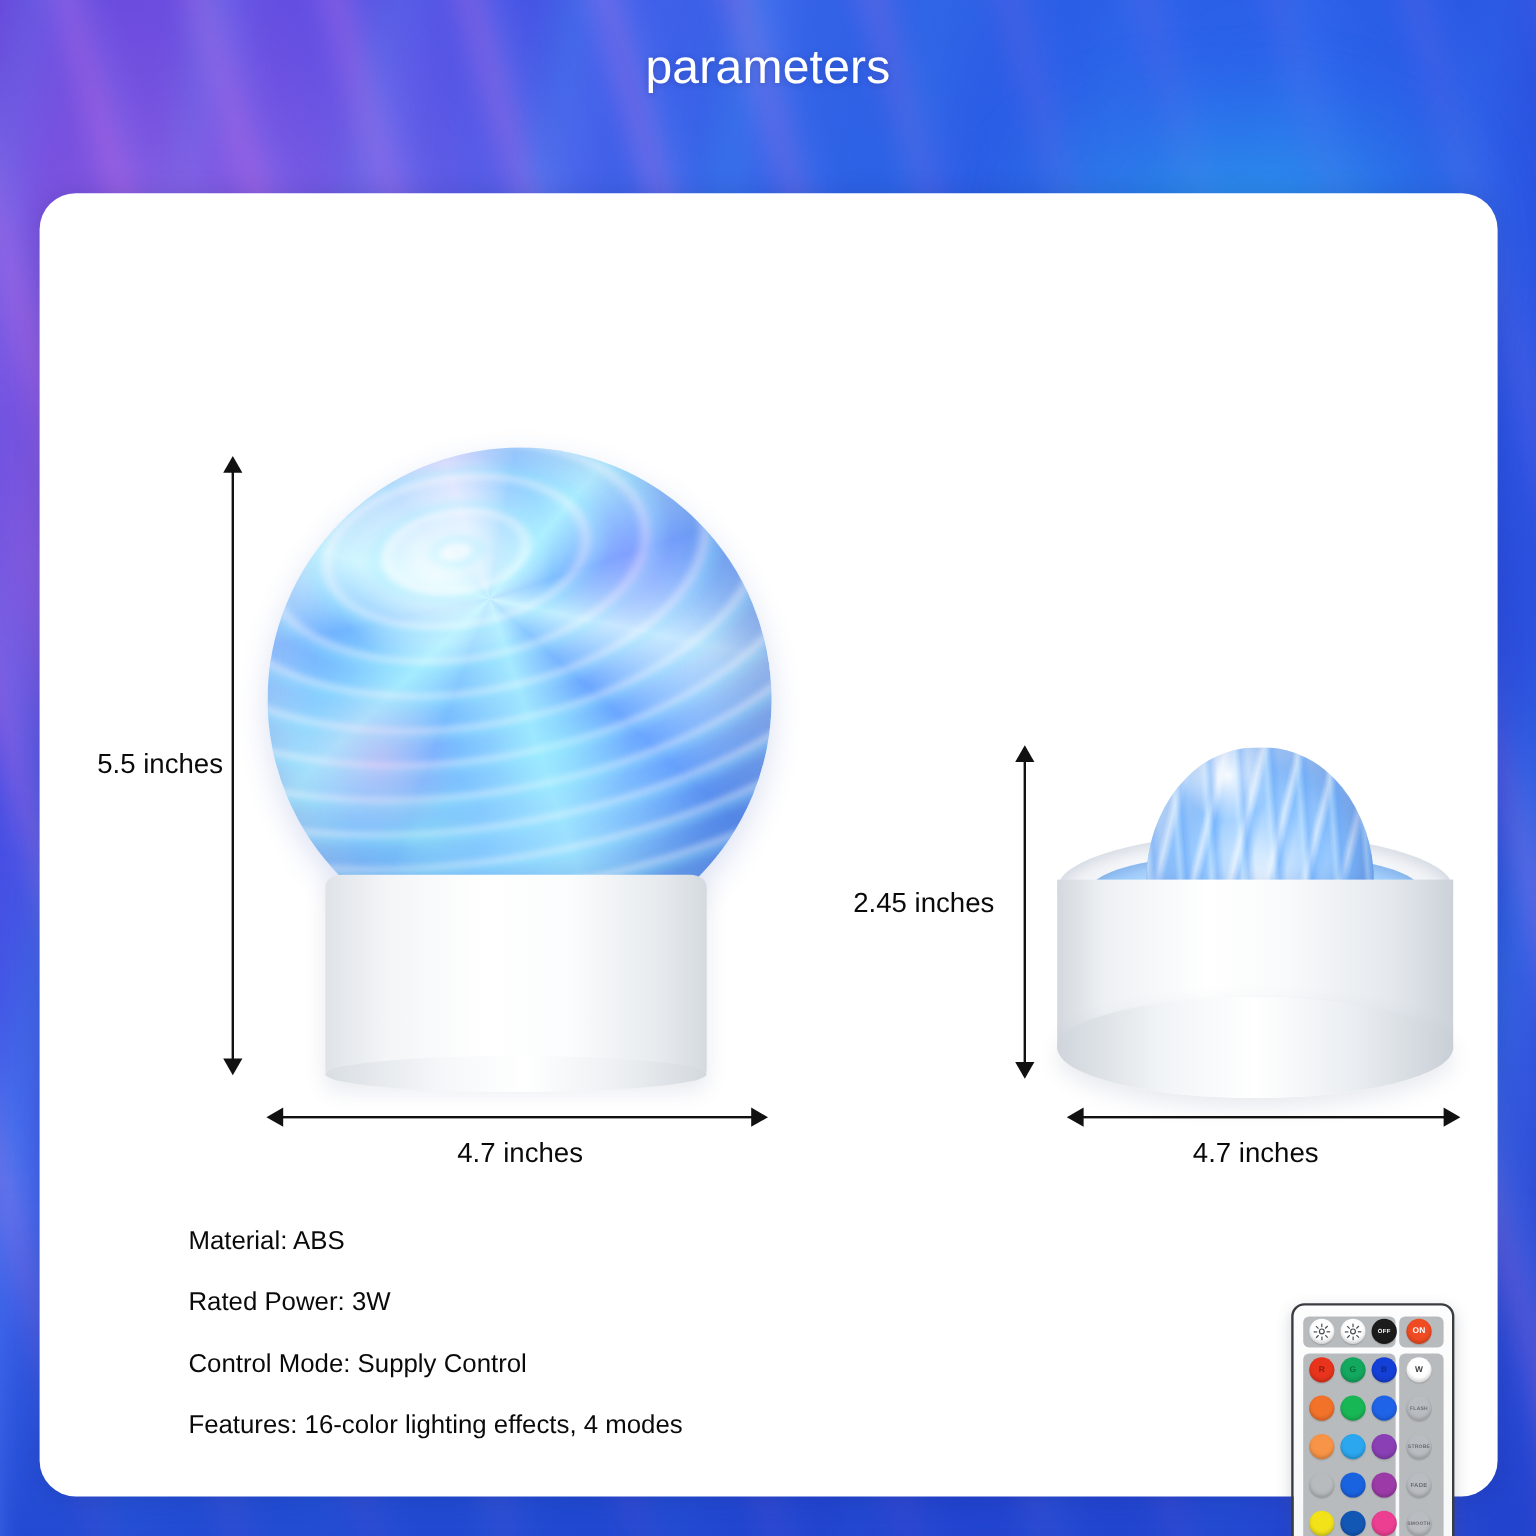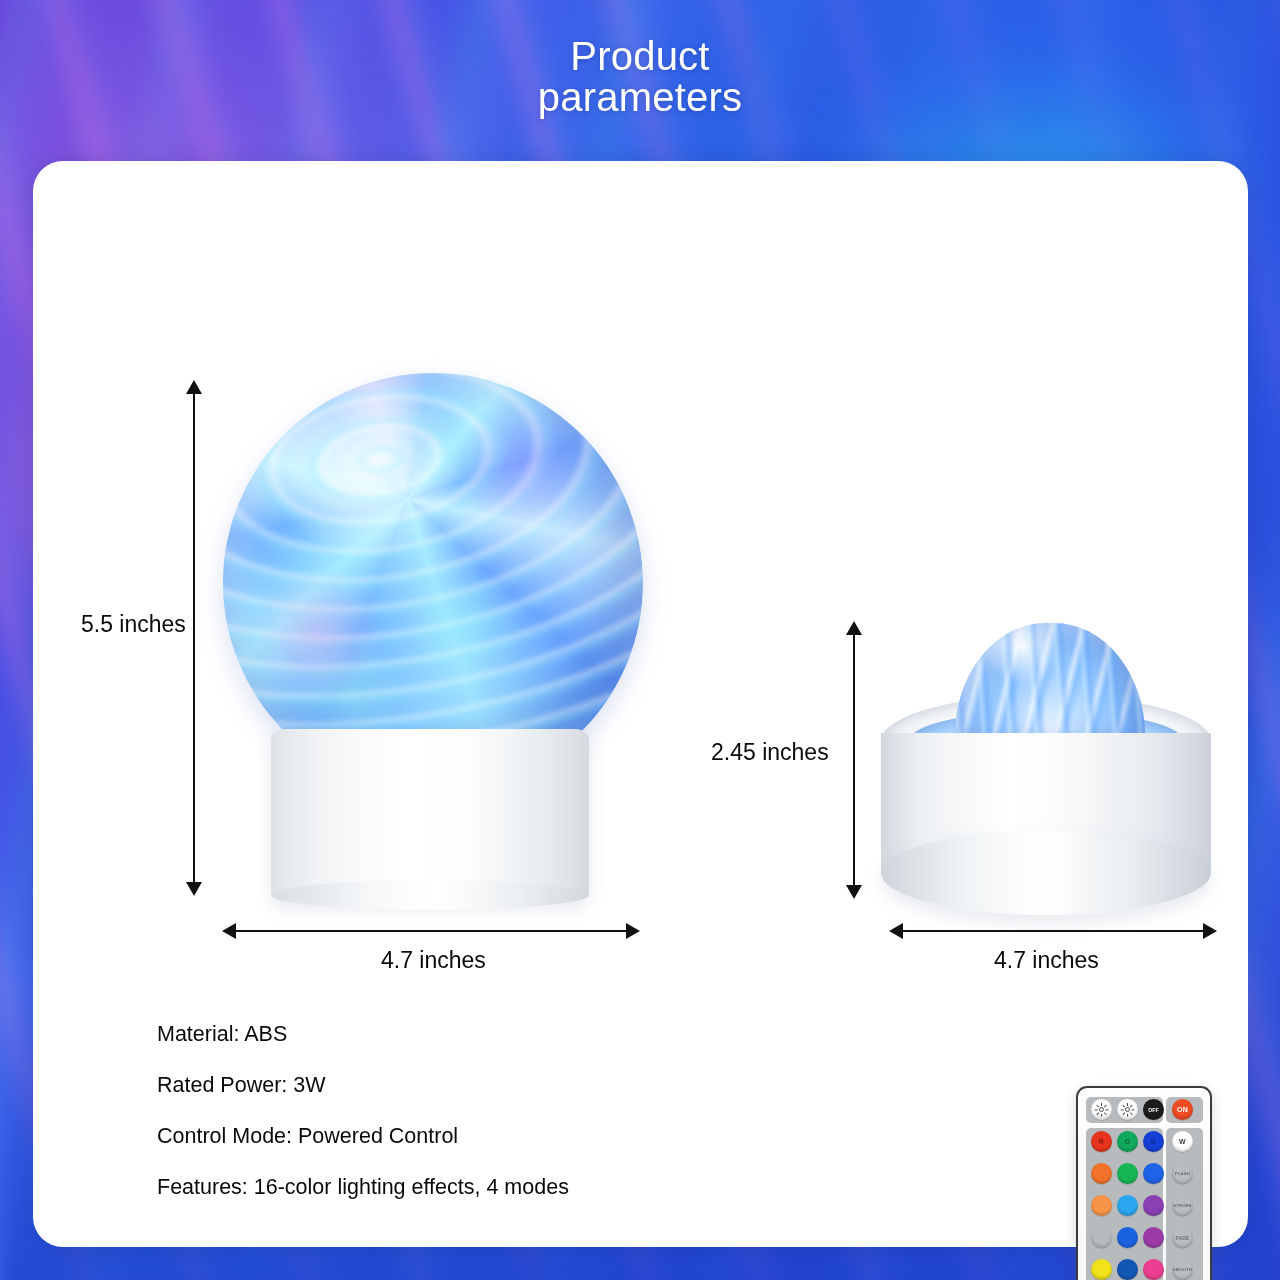--- a/index.html
+++ b/index.html
@@ -330,21 +330,21 @@
 
   .dim-label {
     position: absolute;
     color: #0a0a0a;
     font-size: 23px;
     font-weight: 400;
     white-space: nowrap;
   }
 
   #vdimA { left: 160px; top: 232px; height: 490px; }
-  #vlabA { left: 48px; top: 450px; }
+  #vlabA { left: 48px; top: 462px; }
   #hdimA { left: 202px; top: 769px; width: 392px; }
   #hlabA { left: 348px; top: 786px; }
 
   #vdimB { left: 820px; top: 473px; height: 252px; }
   #vlabB { left: 678px; top: 578px; }
   #hdimB { left: 869px; top: 769px; width: 302px; }
   #hlabB { left: 961px; top: 786px; }
 
   
   #specs {
@@ -429,21 +429,20 @@
   <div class="bg-base noclick"></div>
   <div class="bg-streaks noclick"></div>
   <div class="bg-streaks2 noclick"></div>
   <div class="bg-glow-right noclick"></div>
   <div class="bg-glow-teal noclick"></div>
   <div class="bg-glow-pink noclick"></div>
   <div class="bg-glow-pink2 noclick"></div>
   <div class="bg-glow-bottom noclick"></div>
 
   <div id="title">
-    <span class="tl">Product</span>
     <span class="tl">parameters</span>
   </div>
 
   <div id="card">
 
     <div id="prodA" class="prod">
       <div class="globeA"></div>
       <div class="baseA"></div>
     </div>
 
@@ -473,21 +472,21 @@
 
     <div id="hdimB" class="hline">
       <span class="harrow-l"></span>
       <span class="harrow-r"></span>
     </div>
     <div id="hlabB" class="dim-label">4.7 inches</div>
 
     <div id="specs">
       <div class="spec">Material: ABS</div>
       <div class="spec">Rated Power: 3W</div>
-      <div class="spec">Control Mode: Powered Control</div>
+      <div class="spec">Control Mode: Supply Control</div>
       <div class="spec">Features: 16-color lighting effects, 4 modes</div>
 
     </div>
 
     <div id="remote">
       <div class="rpad" id="rpad-top"></div>
       <div class="rpad" id="rpad-pow"></div>
       <div class="rpad" id="rpad-grid"></div>
       <div class="rpad" id="rpad-fn"></div>
       <div id="remote-buttons">

